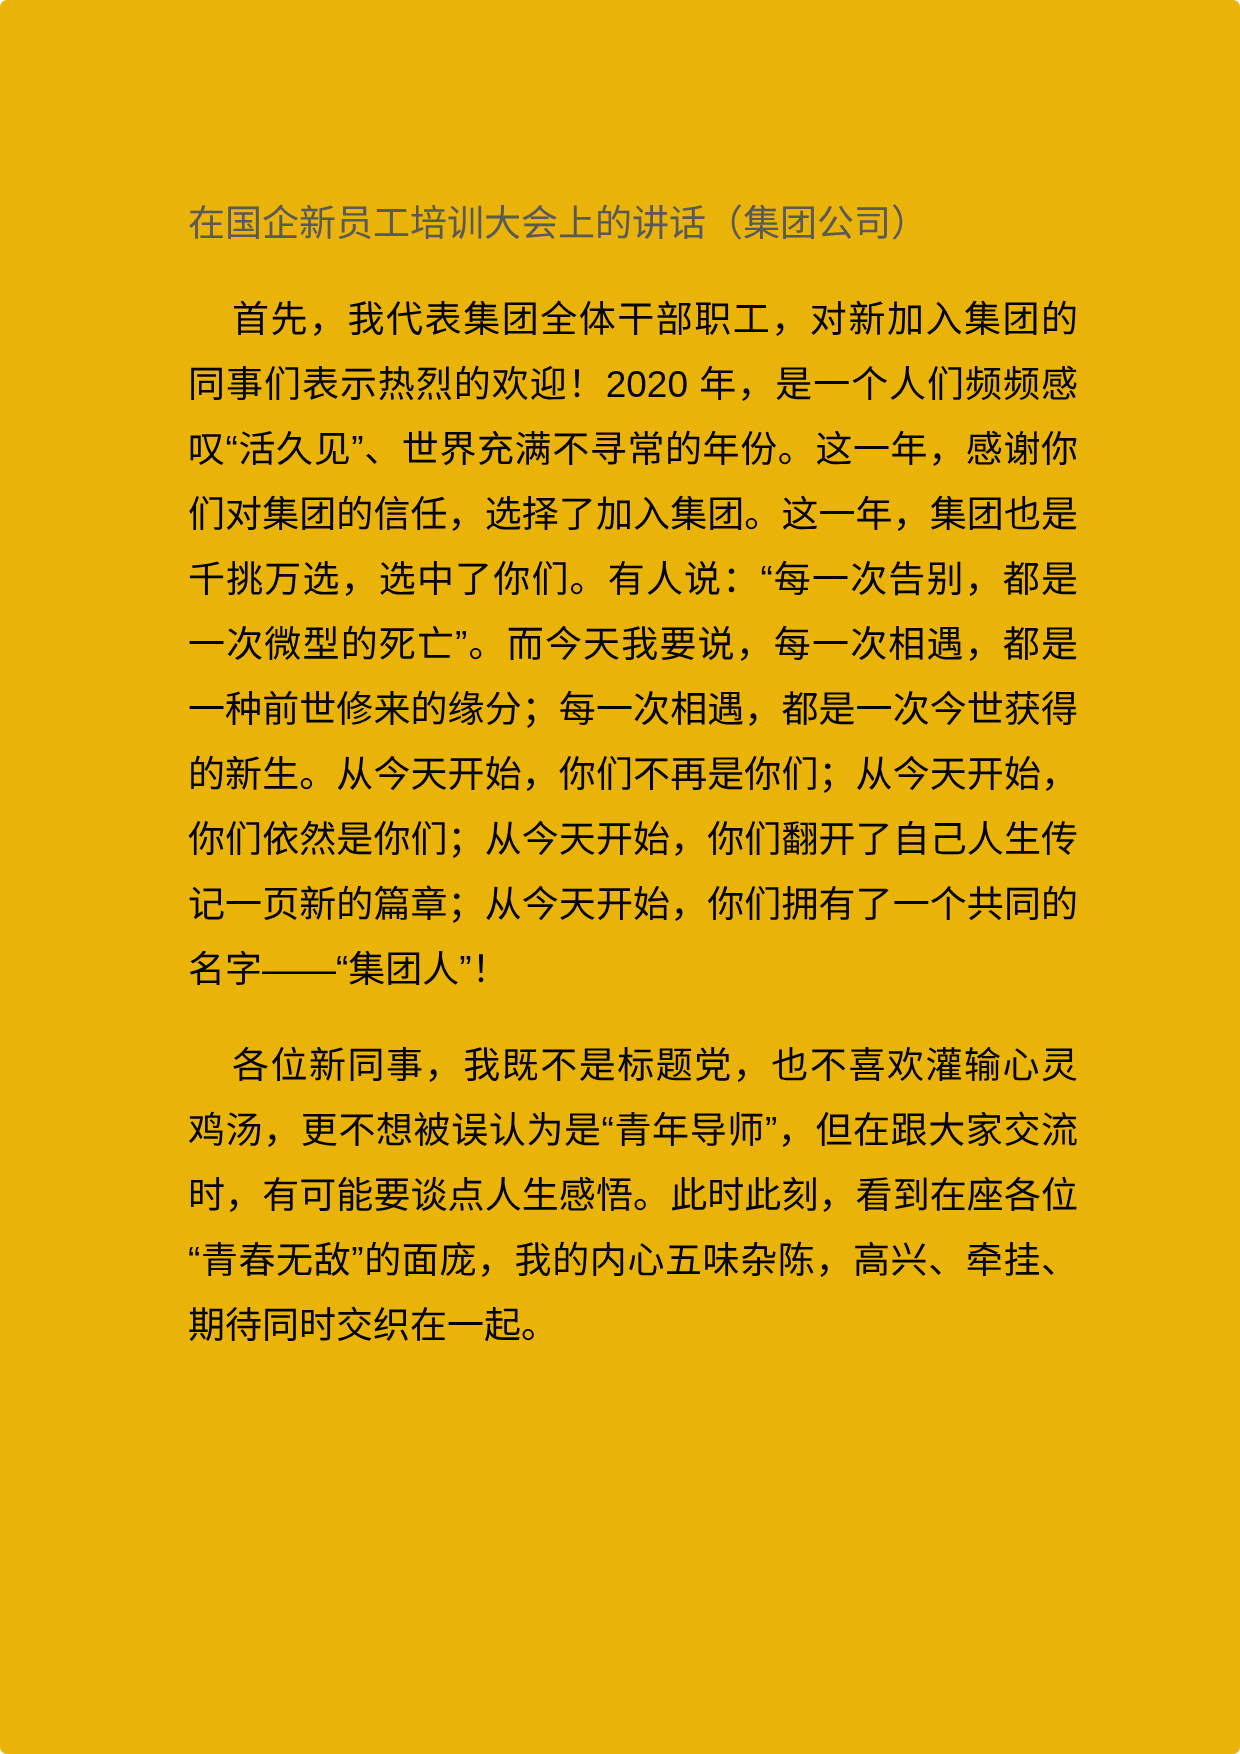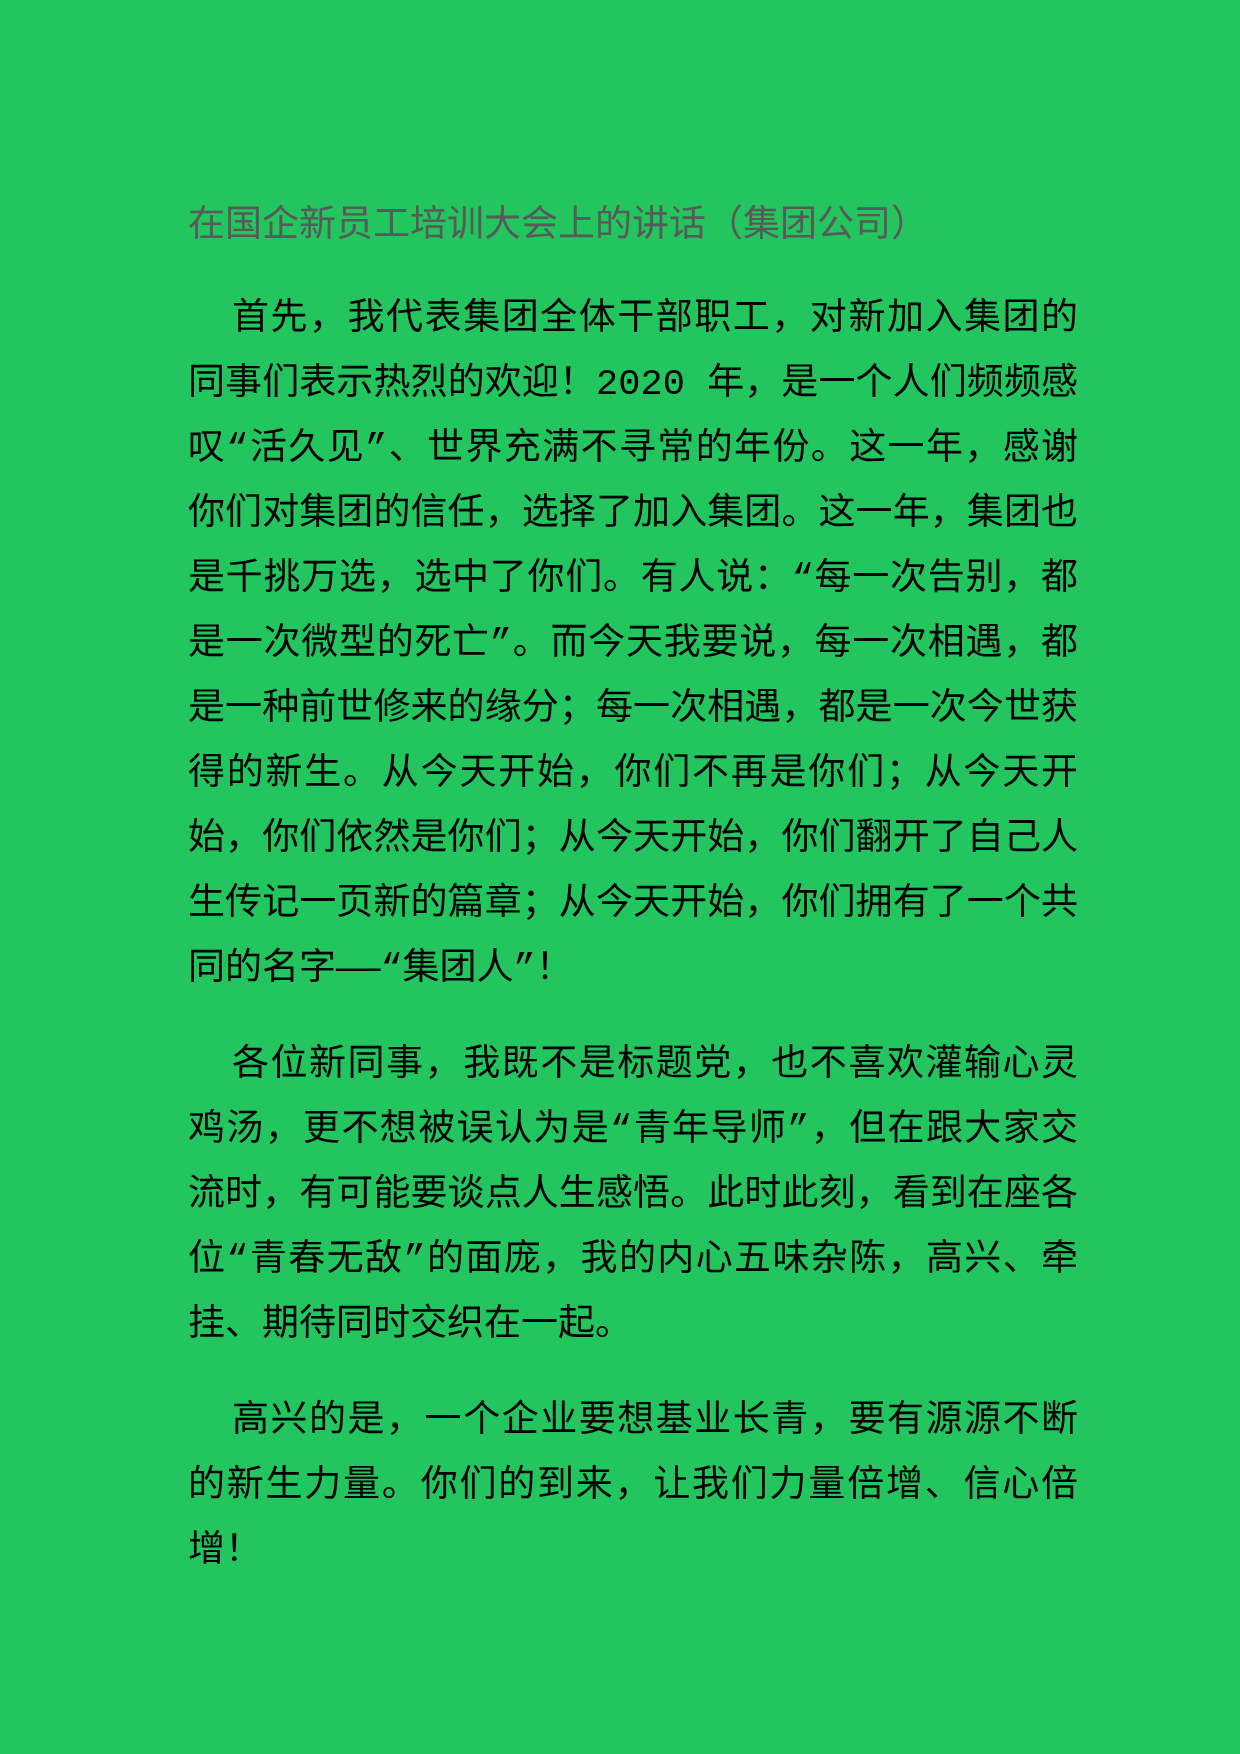--- a/index.html
+++ b/index.html
@@ -4,23 +4,24 @@
 <style>
   html, body {
     margin: 0;
     padding: 0;
     background: #ffffff;
   }
   .page {
     position: relative;
     width: 1240px;
     height: 1754px;
-    background: #22c55e;
+    background: #eab308;
     overflow: hidden;
     font-family: "Liberation Sans", "DejaVu Sans", sans-serif;
+    border-radius: 7px;
   }
   .content {
     box-sizing: border-box;
     width: 100%;
     height: 100%;
     padding: 191px 162px 0 188px;
   }
   .doc-title {
     margin: 0;
     font-size: 37px;
@@ -36,26 +37,24 @@
     color: #595959;
   }
   .para {
     margin: 31px 0 0 0;
     font-size: 37px;
     line-height: 65px;
     color: #000000;
     text-align: justify;
     text-indent: 44px;
     word-break: break-all;
-    font-family: Liberation Mono, monospace;
   }
 </style>
 </head>
 <body>
 
 <div class="page">
   <div class="content">
     <h1 class="doc-title">在国企新员工培训大会上的讲话（集团公司）</h1>
     <p class="para">首先，我代表集团全体干部职工，对新加入集团的同事们表示热烈的欢迎！2020 年，是一个人们频频感叹“活久见”、世界充满不寻常的年份。这一年，感谢你们对集团的信任，选择了加入集团。这一年，集团也是千挑万选，选中了你们。有人说：“每一次告别，都是一次微型的死亡”。而今天我要说，每一次相遇，都是一种前世修来的缘分；每一次相遇，都是一次今世获得的新生。从今天开始，你们不再是你们；从今天开始，你们依然是你们；从今天开始，你们翻开了自己人生传记一页新的篇章；从今天开始，你们拥有了一个共同的名字——“集团人”！</p>
     <p class="para">各位新同事，我既不是标题党，也不喜欢灌输心灵鸡汤，更不想被误认为是“青年导师”，但在跟大家交流时，有可能要谈点人生感悟。此时此刻，看到在座各位“青春无敌”的面庞，我的内心五味杂陈，高兴、牵挂、期待同时交织在一起。</p>
-    <p class="para">高兴的是，一个企业要想基业长青，要有源源不断的新生力量。你们的到来，让我们力量倍增、信心倍增！</p>
   </div>
 </div>
 
 </body></html>

